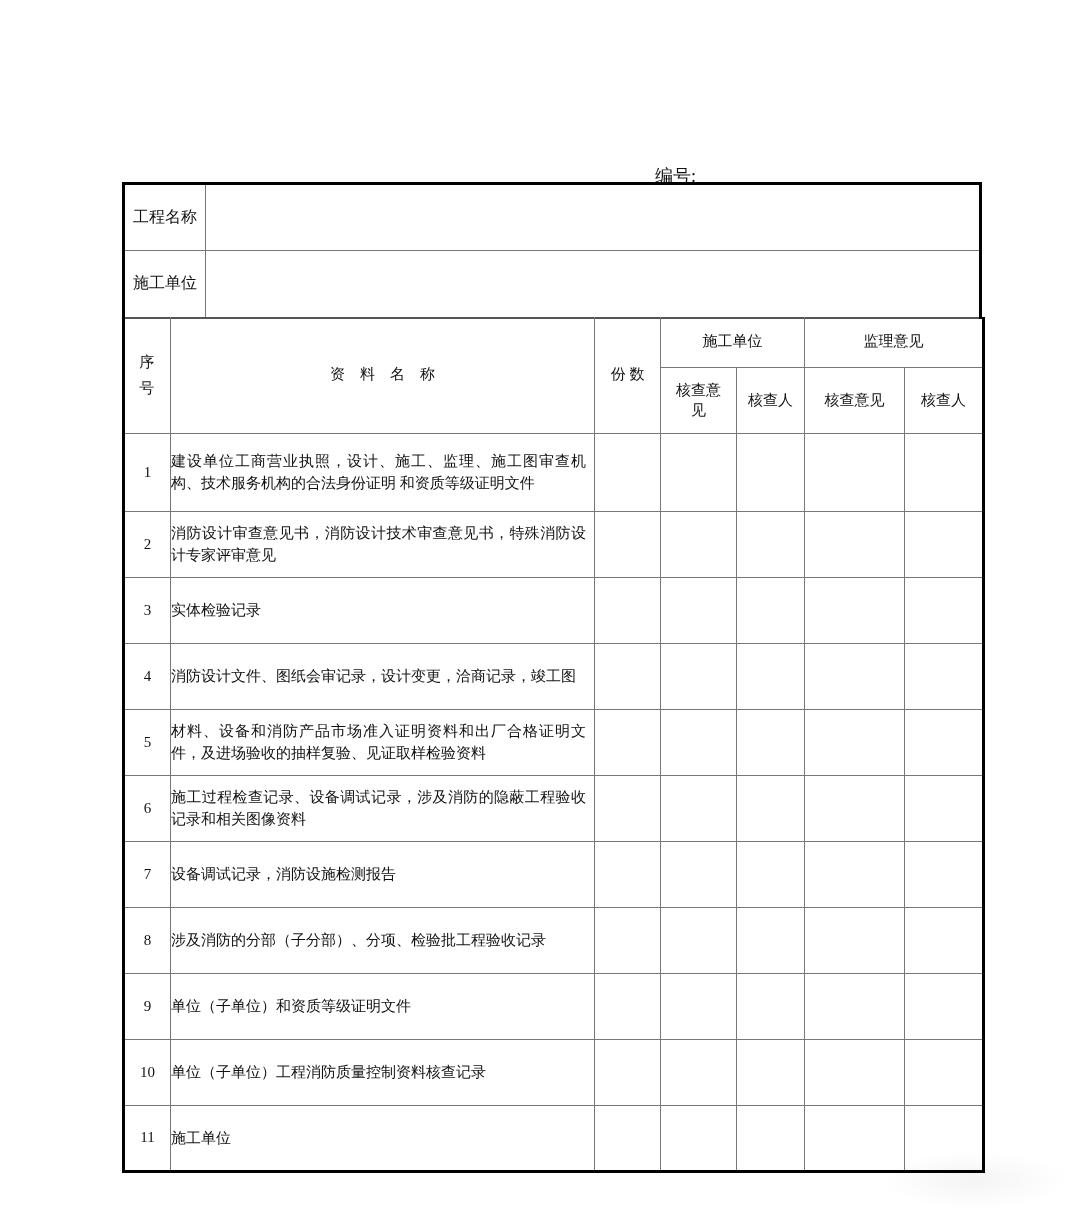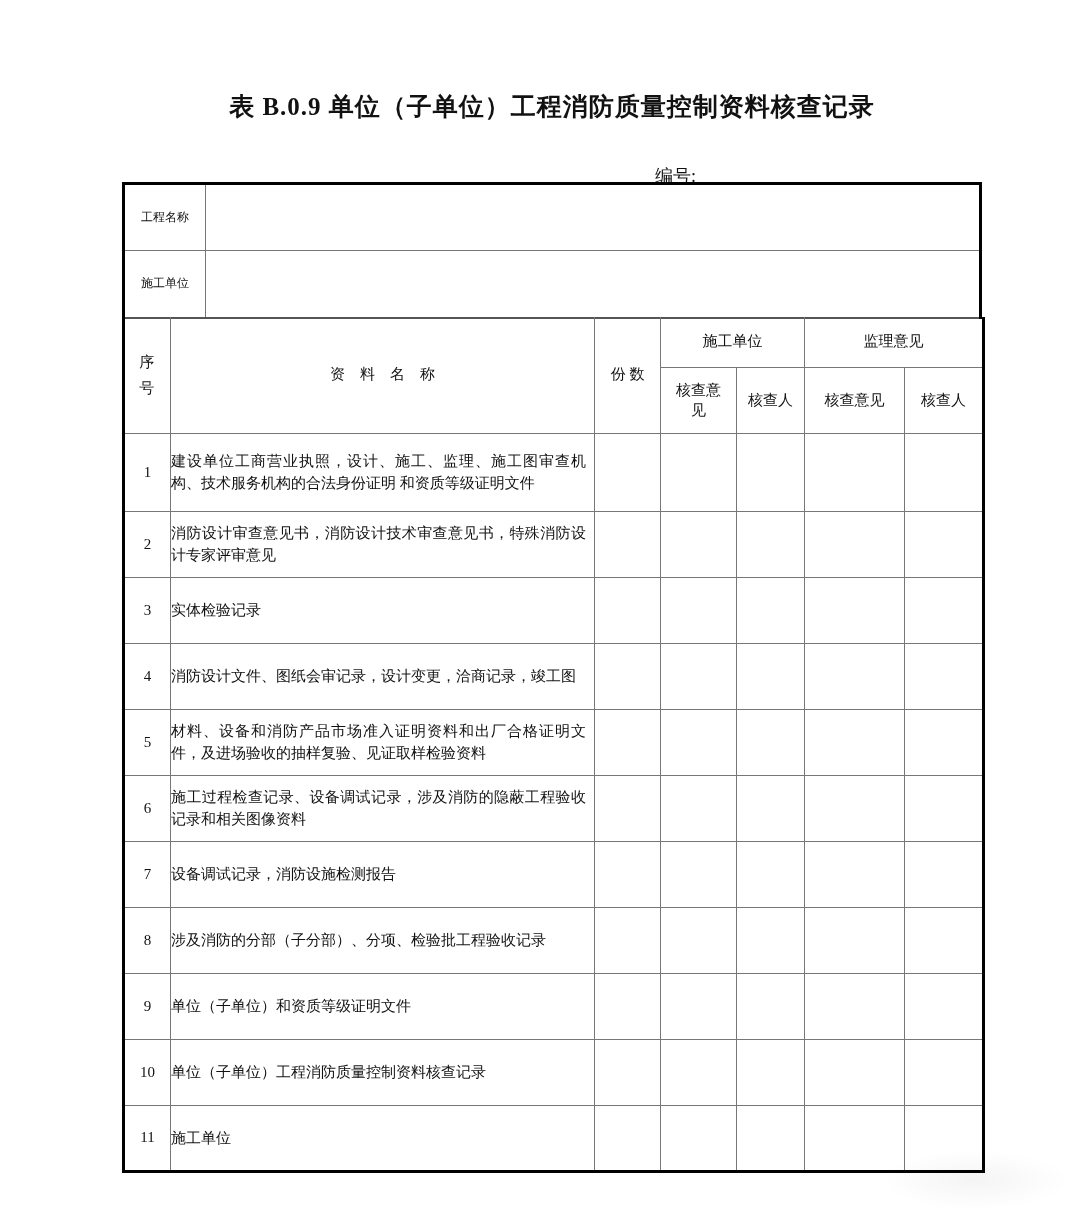--- a/index.html
+++ b/index.html
@@ -33,21 +33,21 @@
   
   .table-info {
     position: absolute; top: 182px; left: 122px; width: 860px;
     border: 3px solid #000000;
     border-bottom: 2px solid #555555;
   }
   .table-info td { border: 1px solid #777777; }
   .table-info tr { height: 67px; }
   .table-info .info-label {
     text-align: center; vertical-align: middle;
-    font-size: 12px;
+    font-size: 16px;
   }
   .table-info .info-value { vertical-align: middle; font-size: 16px; padding: 0 10px; }
 
   
   .table-main {
     position: absolute; top: 317px; left: 122px; width: 860px;
     border: 3px solid #000000;
     border-top: 0;
   }
   .table-main td {
@@ -89,21 +89,20 @@
     top: 1150px; left: 880px; width: 190px; height: 60px;
     background: radial-gradient(ellipse at center, rgba(0,0,0,0.045), rgba(0,0,0,0) 70%);
     pointer-events: none;
   }
 </style>
 </head>
 <body>
 
 <div class="page">
 
-  <div class="doc-title">表 B.0.9 单位（子单位）工程消防质量控制资料核查记录</div>
 
   <div class="serial-label">编号:</div>
 
   <table class="table-info">
     <colgroup>
         <col style="width:82px">
         <col>
       </colgroup>
     <tbody>
       <tr>

